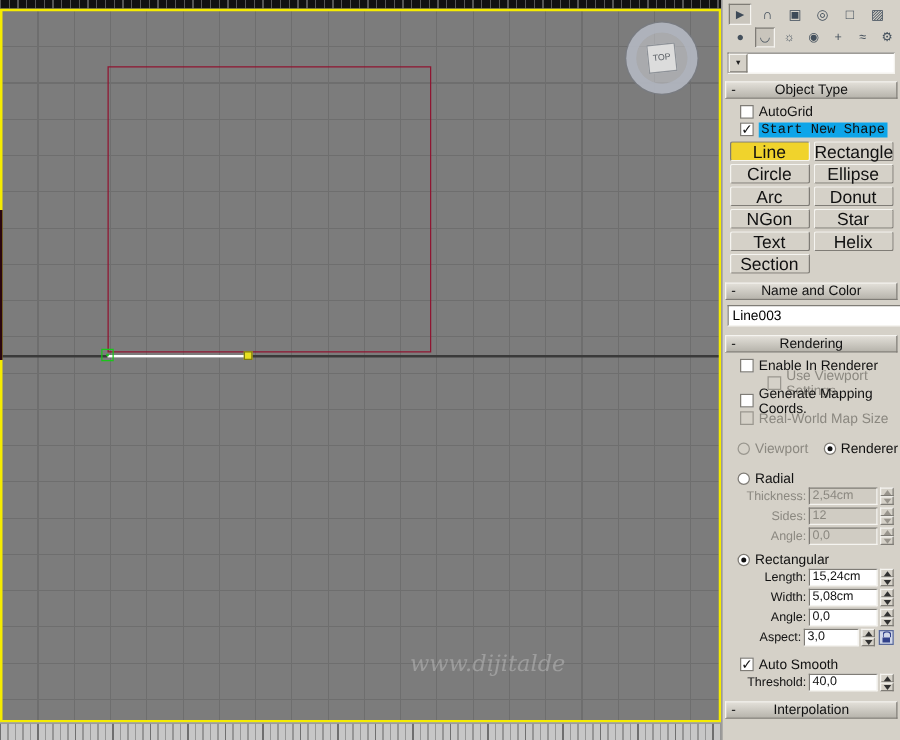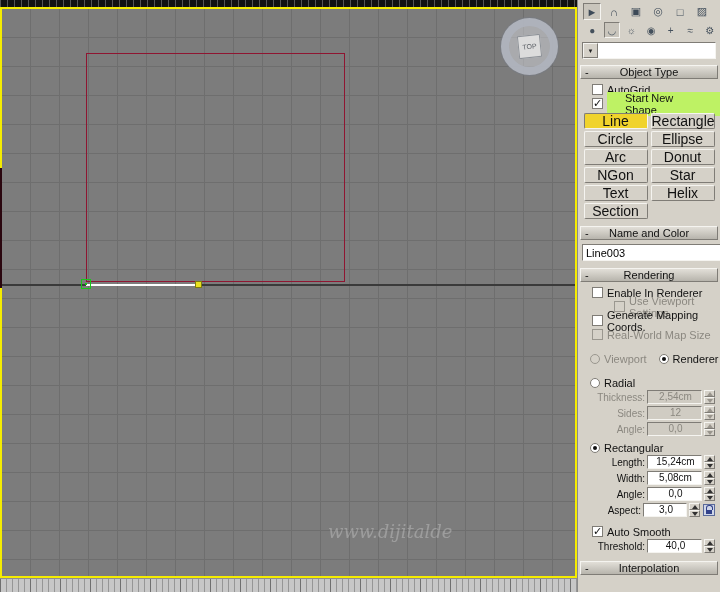--- a/index.html
+++ b/index.html
@@ -85,21 +85,21 @@
     text-align:center; line-height:12px; font-size:11px; }
   .rollout .dash{ position:absolute; left:4px; top:0; }
 
   .cbrow{ display:flex; align-items:center; gap:4px; height:13px; padding-left:14px; margin-top:1px; }
   .cbrow.indent{ padding-left:36px; }
   .check{ width:11px; height:11px; background:#fff; border:1px solid #7f7c76;
     position:relative; flex:none; }
   .check.on::after{ content:"✓"; position:absolute; left:0; top:-2px; font-size:11px; }
   .dis{ color:#8b8880; }
   .dis .check{ background:#d5d1c8; border-color:#9a978f; }
-  .hl{ background:#bef264; padding:0 18px; }
+  .hl{ background:#0ea5e9; padding:0 2px;font-family:Liberation Mono, monospace; }
 
   .btn-grid{ display:grid; grid-template-columns:64px 64px; gap:2px 3px;
     justify-content:center; margin-top:3px; }
   .btn{ height:16px; background:#d5d1c8; border:1px solid; border-color:#f5f4f0 #7f7c76 #7f7c76 #f5f4f0;
     border-radius:2px; text-align:center; line-height:14px; font-size:14px; }
   .btn.active{ background:#f0d32c; border-color:#7f7c76 #f5f4f0 #f5f4f0 #7f7c76; }
 
   .name-row{ display:flex; align-items:center; gap:3px; margin:4px 4px 0 4px; }
   .name-input{ flex:1; height:17px; border:1px solid; border-color:#7f7c76 #f5f4f0 #f5f4f0 #7f7c76;
     background:#fff; font:11px "Liberation Sans",sans-serif; padding:0 3px; }
@@ -108,21 +108,21 @@
   .radio{ width:10px; height:10px; border-radius:50%; background:#fff; border:1px solid #7f7c76;
     position:relative; flex:none; }
   .radio.on::after{ content:""; position:absolute; left:2px; top:2px; width:4px; height:4px;
     border-radius:50%; background:#101010; }
   .dis .radio{ background:#d5d1c8; border-color:#9a978f; }
 
   .srow{ display:flex; align-items:center; justify-content:flex-end; height:16px;
     padding-right:5px; gap:2px; }
   .slabel{ font-size:10px; }
   .field{ display:flex; width:55px; height:14px; background:#fff;
-    border:1px solid; border-color:#7f7c76 #f5f4f0 #f5f4f0 #7f7c76;text-align:center; }
+    border:1px solid; border-color:#7f7c76 #f5f4f0 #f5f4f0 #7f7c76; }
   .fval{ flex:1; font-size:10px; line-height:12px; padding-left:2px; overflow:hidden; white-space:nowrap; }
   .spin{ display:flex; flex-direction:column; width:11px; height:14px; flex:none; }
   .spin span{ flex:1; background:#d5d1c8; border:1px solid; border-color:#f5f4f0 #7f7c76 #7f7c76 #f5f4f0;
     display:flex; align-items:center; justify-content:center; }
   .spin .up::after{ content:""; width:0; height:0;
     border-left:3px solid transparent; border-right:3px solid transparent; border-bottom:4px solid #303030; }
   .spin .dn::after{ content:""; width:0; height:0;
     border-left:3px solid transparent; border-right:3px solid transparent; border-top:4px solid #303030; }
   .dis .field{ background:#d0ccc3; }
   .dis .fval{ color:#8b8880; }

